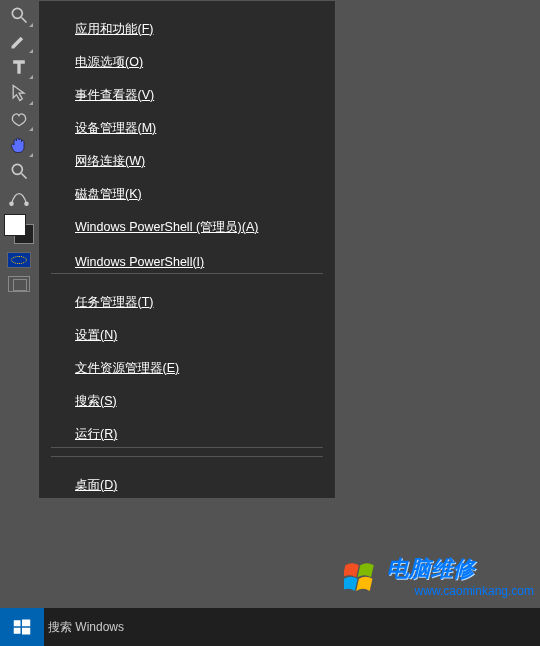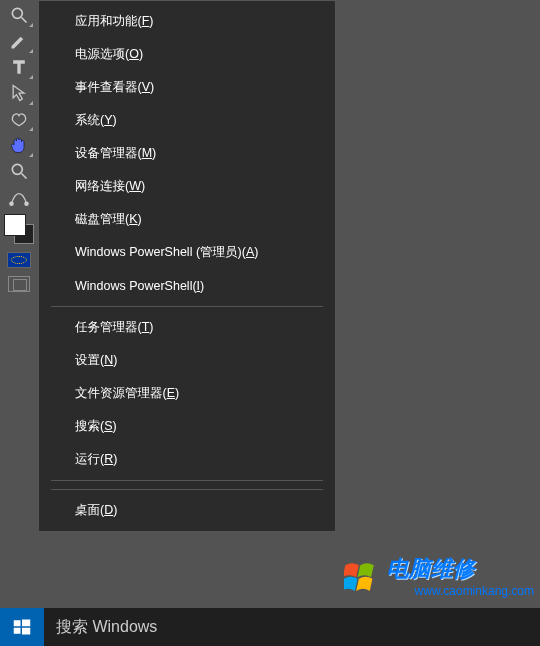--- a/index.html
+++ b/index.html
@@ -58,25 +58,26 @@
       background: #2b2b2b;
       border: 1px solid #555;
       display: flex;
       flex-direction: column;
       padding: 4px 0;
     }
     .menu-item {
       height: 33px;
       padding: 0 18px 0 36px;
       display: flex;
-      align-items: center;
+      align-items: flex-end;
       color: #fff;
       font-size: 12.5px;
       cursor: pointer;
       position: relative;
+      text-decoration: underline;
     }
     .menu-item .chevron {
       position: absolute;
       right: 16px;
       top: 50%;
       transform: translateY(-50%);
     }
     .separator {
       height: 1px;
       background: #555;
@@ -94,23 +95,23 @@
     }
     .start-btn {
       width: 44px; height: 38px;
       background: #0063b1;
       display: flex;
       align-items: center;
       justify-content: center;
     }
     .search-ph {
       flex: 1;
-      padding-left: 12px;
+      padding-left: 4px;
       color: #ccc;
-      font-size: 16px;
+      font-size: 12px;
       height: 100%;
       display: flex;
       align-items: center;
     }
 
     .watermark {
       position: absolute;
       right: 6px; bottom: 40px;
       width: 190px; height: 60px;
       display: flex;
@@ -185,23 +186,20 @@
 
 <div class="context-menu">
     <div class="menu-item">
       <span>应用和功能(<span class="underline">F</span>)</span>
     </div>
     <div class="menu-item">
       <span>电源选项(<span class="underline">O</span>)</span>
     </div>
     <div class="menu-item">
       <span>事件查看器(<span class="underline">V</span>)</span>
-    </div>
-    <div class="menu-item">
-      <span>系统(<span class="underline">Y</span>)</span>
     </div>
     <div class="menu-item">
       <span>设备管理器(<span class="underline">M</span>)</span>
     </div>
     <div class="menu-item">
       <span>网络连接(<span class="underline">W</span>)</span>
     </div>
     <div class="menu-item">
       <span>磁盘管理(<span class="underline">K</span>)</span>
     </div>

